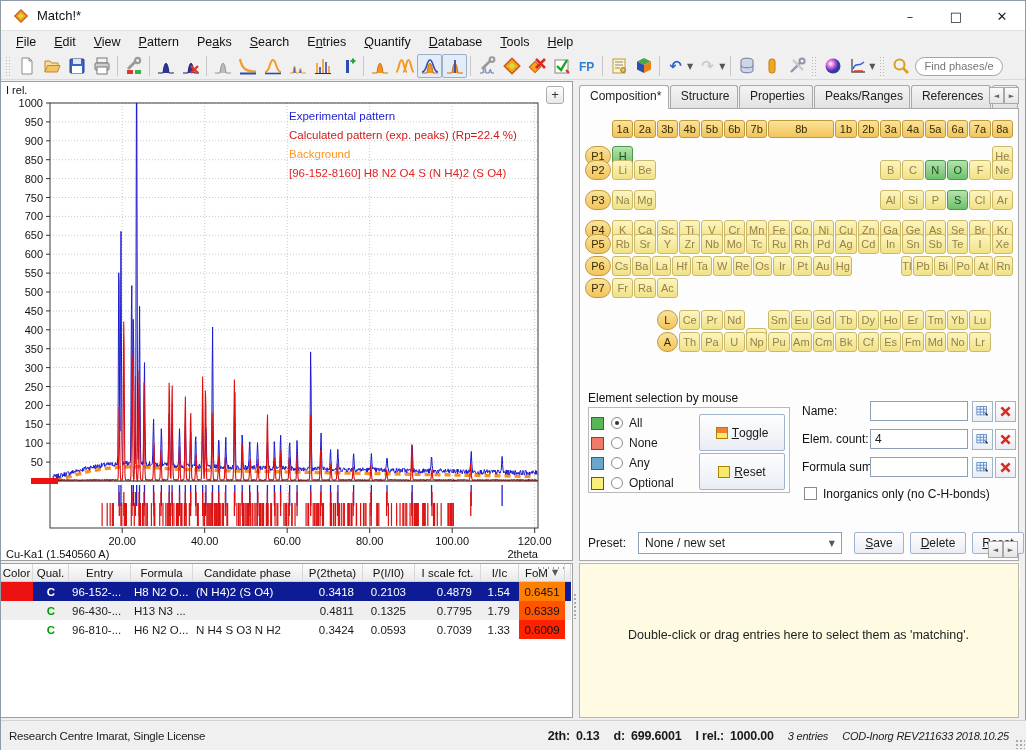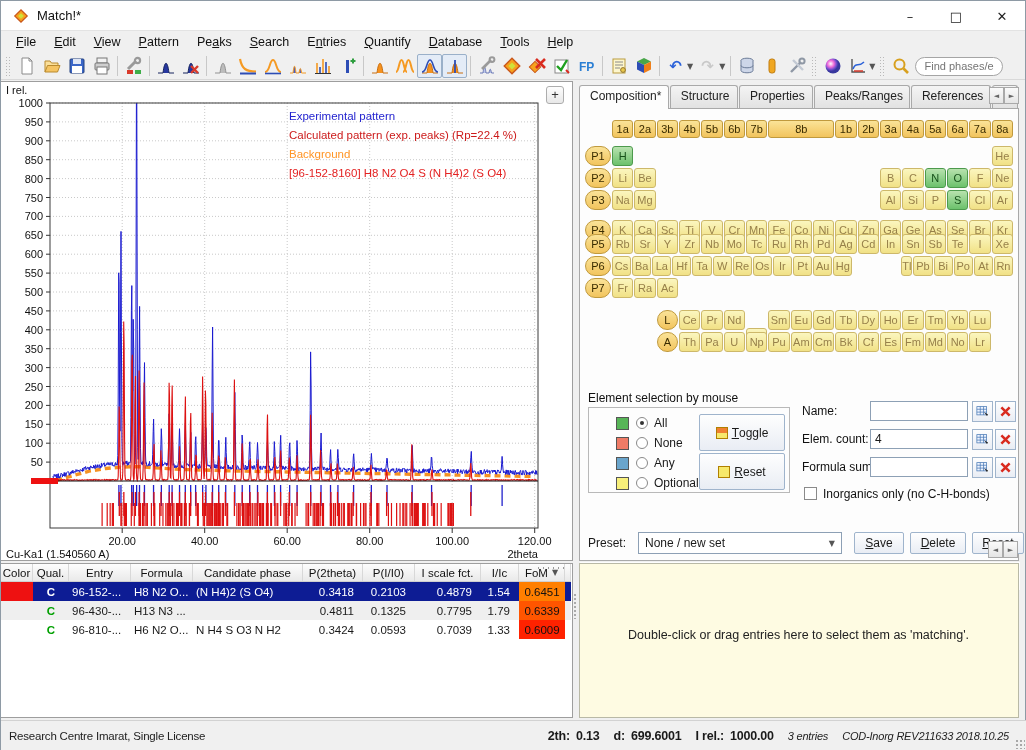--- a/index.html
+++ b/index.html
@@ -63,21 +63,21 @@
   
   .pt-grid { position:absolute; left:5px; width:428px; display:grid; grid-template-columns:26px repeat(18,1fr); gap:1px; }
   .pt-cell { height:20px; border:1px solid #cdb86a; border-radius:3px; background:linear-gradient(#fbf6bf,#f1e186); color:#97804a; font-size:11px; display:flex; align-items:center; justify-content:center; }
   .pt-cell.sel { background:linear-gradient(#b8e2ae,#6cc16c); border-color:#4d9a4d; color:#17501a; }
   .pt-head { height:20px; border:1px solid #c09a3e; border-radius:10px; background:linear-gradient(#fae398,#f2c45d); color:#3a2c00; font-size:11px; display:flex; align-items:center; justify-content:center; }
   .grp-btn { height:18px; border:1px solid #c09a3e; border-radius:3px; background:linear-gradient(#fae398,#f2c45d); color:#3a2c00; font-size:11px; display:flex; align-items:center; justify-content:center; }
 
   
   .sel-label { position:absolute; left:8px; top:282px; font-size:12px; color:#111; }
   .sel-box { position:absolute; left:8px; top:298px; width:202px; height:86px; border:1px solid #b9b9b9; background:#fdfdfd; }
-  .sel-row { position:absolute; left:27px; display:flex; align-items:center; height:16px; }
+  .sel-row { position:absolute; left:2px; display:flex; align-items:center; height:16px; }
   .swatch { width:13px; height:13px; border:1px solid #555; margin-right:7px; }
   .radio { width:12px; height:12px; border:1px solid #8a8a8a; border-radius:50%; background:#fff; margin-right:6px; position:relative; }
   .radio.on::after { content:""; position:absolute; left:3px; top:3px; width:4px; height:4px; border-radius:50%; background:#333; }
   .sel-btn { position:absolute; left:110px; width:86px; height:37px; border:1px solid #9fb4cc; border-radius:2px; background:linear-gradient(#fefefe,#e9edf4); display:flex; align-items:center; justify-content:center; font-size:12px; }
   .sel-btn .mini-sq { width:12px; height:12px; border:1px solid #b08000; background:#f7e96b; margin-right:4px; }
   .sel-btn .mini-sq.tog { background:linear-gradient(#f08030 50%, #f7e96b 50%); }
   .fld-label { position:absolute; left:222px; font-size:12px; color:#111; }
   .fld-input { position:absolute; left:290px; width:98px; height:20px; border:1px solid #8da0b5; background:#fff; font-size:12px; padding:0 4px; display:flex; align-items:center; }
   .fld-btn { position:absolute; width:21px; height:21px; border:1px solid #9fb4cc; background:linear-gradient(#fefefe,#e9edf4); display:flex; align-items:center; justify-content:center; }
   .chk { position:absolute; width:13px; height:13px; border:1px solid #8a8a8a; background:#fff; }
@@ -772,21 +772,21 @@
             <div class="grp-btn" style="grid-column: 17 / span 1;">6a</div>
             <div class="grp-btn" style="grid-column: 18 / span 1;">7a</div>
             <div class="grp-btn" style="grid-column: 19 / span 1;">8a</div>
           </div>
         <div id="pt-rows">
             <div class="pt-grid" style="top: 37px;">
               <div class="pt-head" style="grid-column: 1;">P1</div>
               <div class="pt-cell sel" style="grid-column: 2;">H</div>
               <div class="pt-cell" style="grid-column: 19;">He</div>
             </div>
-            <div class="pt-grid" style="top: 59px; text-align: center;">
+            <div class="pt-grid" style="top: 51px; text-align: center;">
               <div class="pt-head" style="grid-column: 1;">P2</div>
               <div class="pt-cell" style="grid-column: 2;">Li</div>
               <div class="pt-cell" style="grid-column: 3;">Be</div>
               <div class="pt-cell" style="grid-column: 14;">B</div>
               <div class="pt-cell" style="grid-column: 15;">C</div>
               <div class="pt-cell sel" style="grid-column: 16;">N</div>
               <div class="pt-cell sel" style="grid-column: 17;">O</div>
               <div class="pt-cell" style="grid-column: 18;">F</div>
               <div class="pt-cell" style="grid-column: 19;">Ne</div>
             </div>

